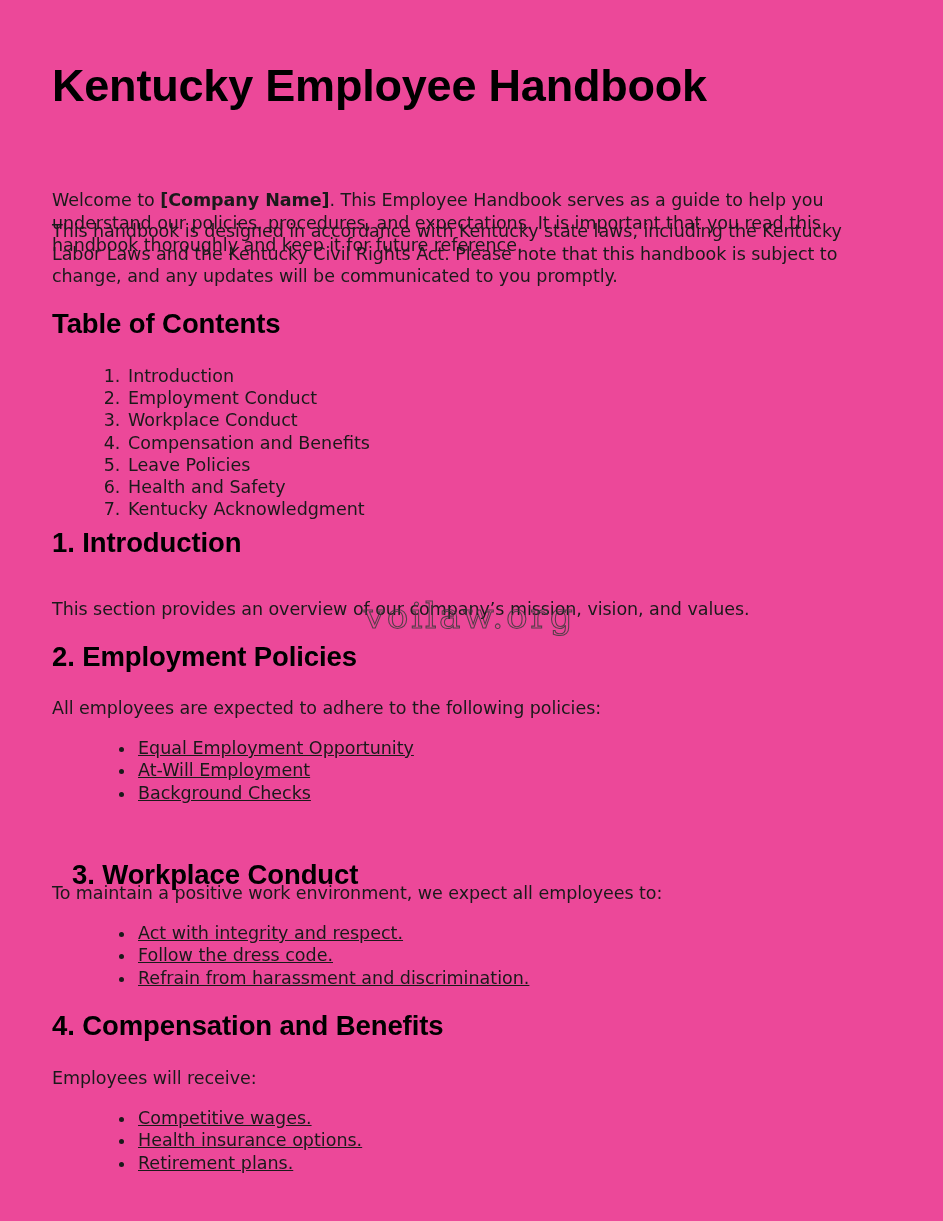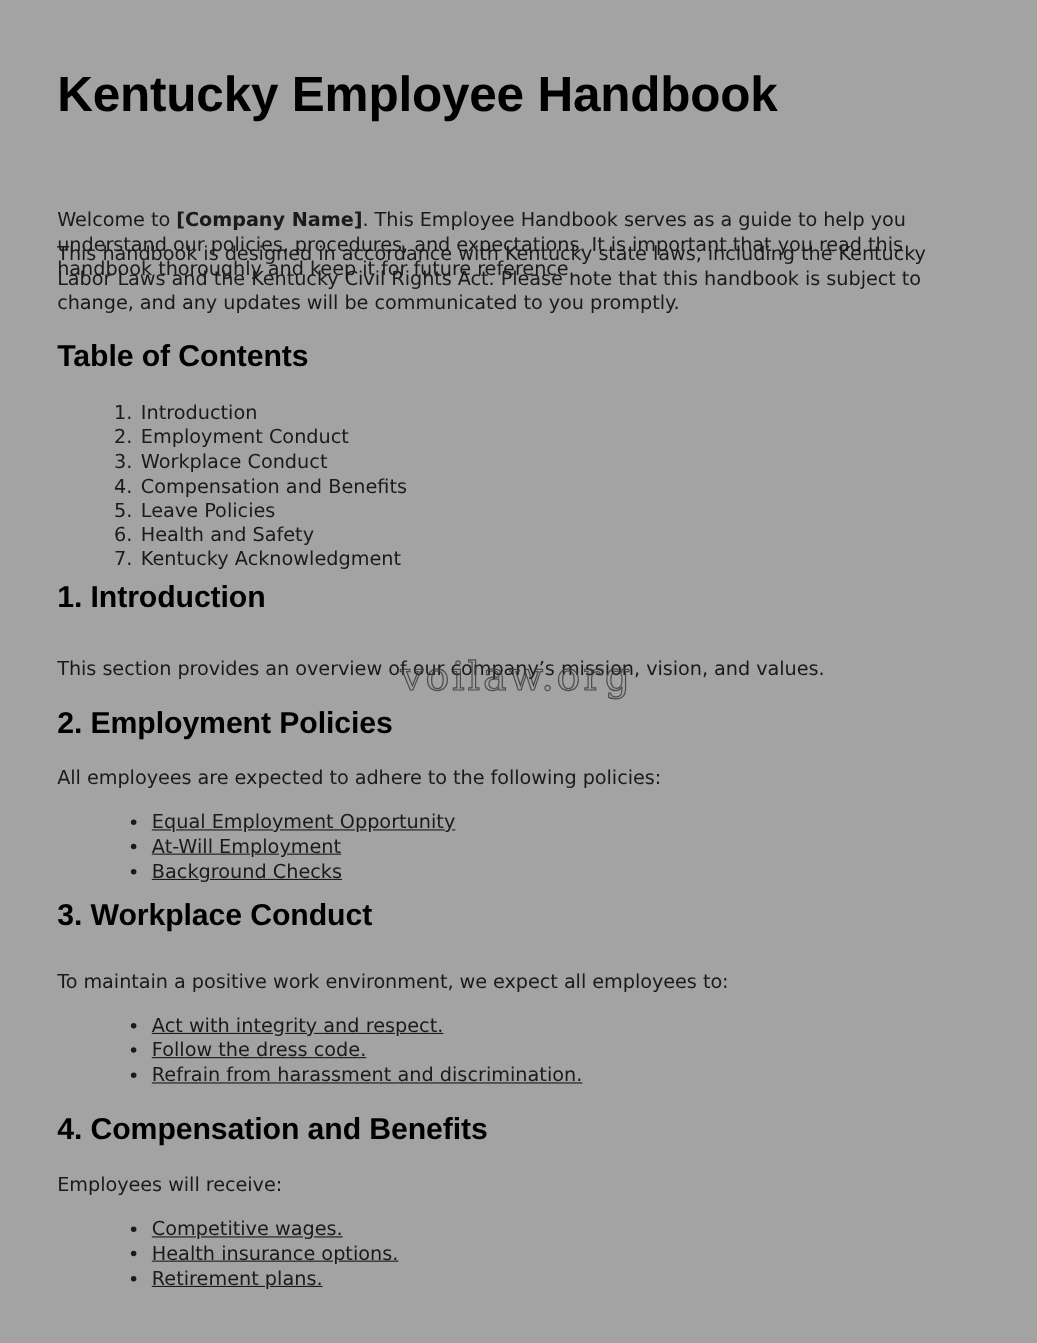--- a/index.html
+++ b/index.html
@@ -14,21 +14,21 @@
     overflow: hidden;
     font-family: "DejaVu Sans", "Liberation Sans", sans-serif;
     color: #000000;
     -webkit-font-smoothing: antialiased;
   }
 
   #page {
     position: relative;
     width: 943px;
     height: 1221px;
-    background: #a3a3a3;
+    background: #ec4899;
     box-sizing: border-box;
     padding: 0;
   }
 
   .content {
     position: absolute;
     left: 52px;
     top: 0;
     width: 840px;
   }
@@ -76,21 +76,21 @@
     color: #000;
     letter-spacing: -0.1px;
     position: absolute;
     left: 0;
     white-space: nowrap;
   }
 
   #heading-toc      { top: 310px; }
   #heading-sec-1    { top: 529px; }
   #heading-sec-2    { top: 643px; }
-  #heading-sec-3    { top: 818px; }
+  #heading-sec-3    { top: 861px; margin-left: 20px; }
   #heading-sec-4    { top: 1012px; }
 
   
   ol.toc-list {
     position: absolute;
     top: 365px;
     left: 34px;
     margin: 0;
     padding: 0 0 0 40px;
     list-style-position: outside;

